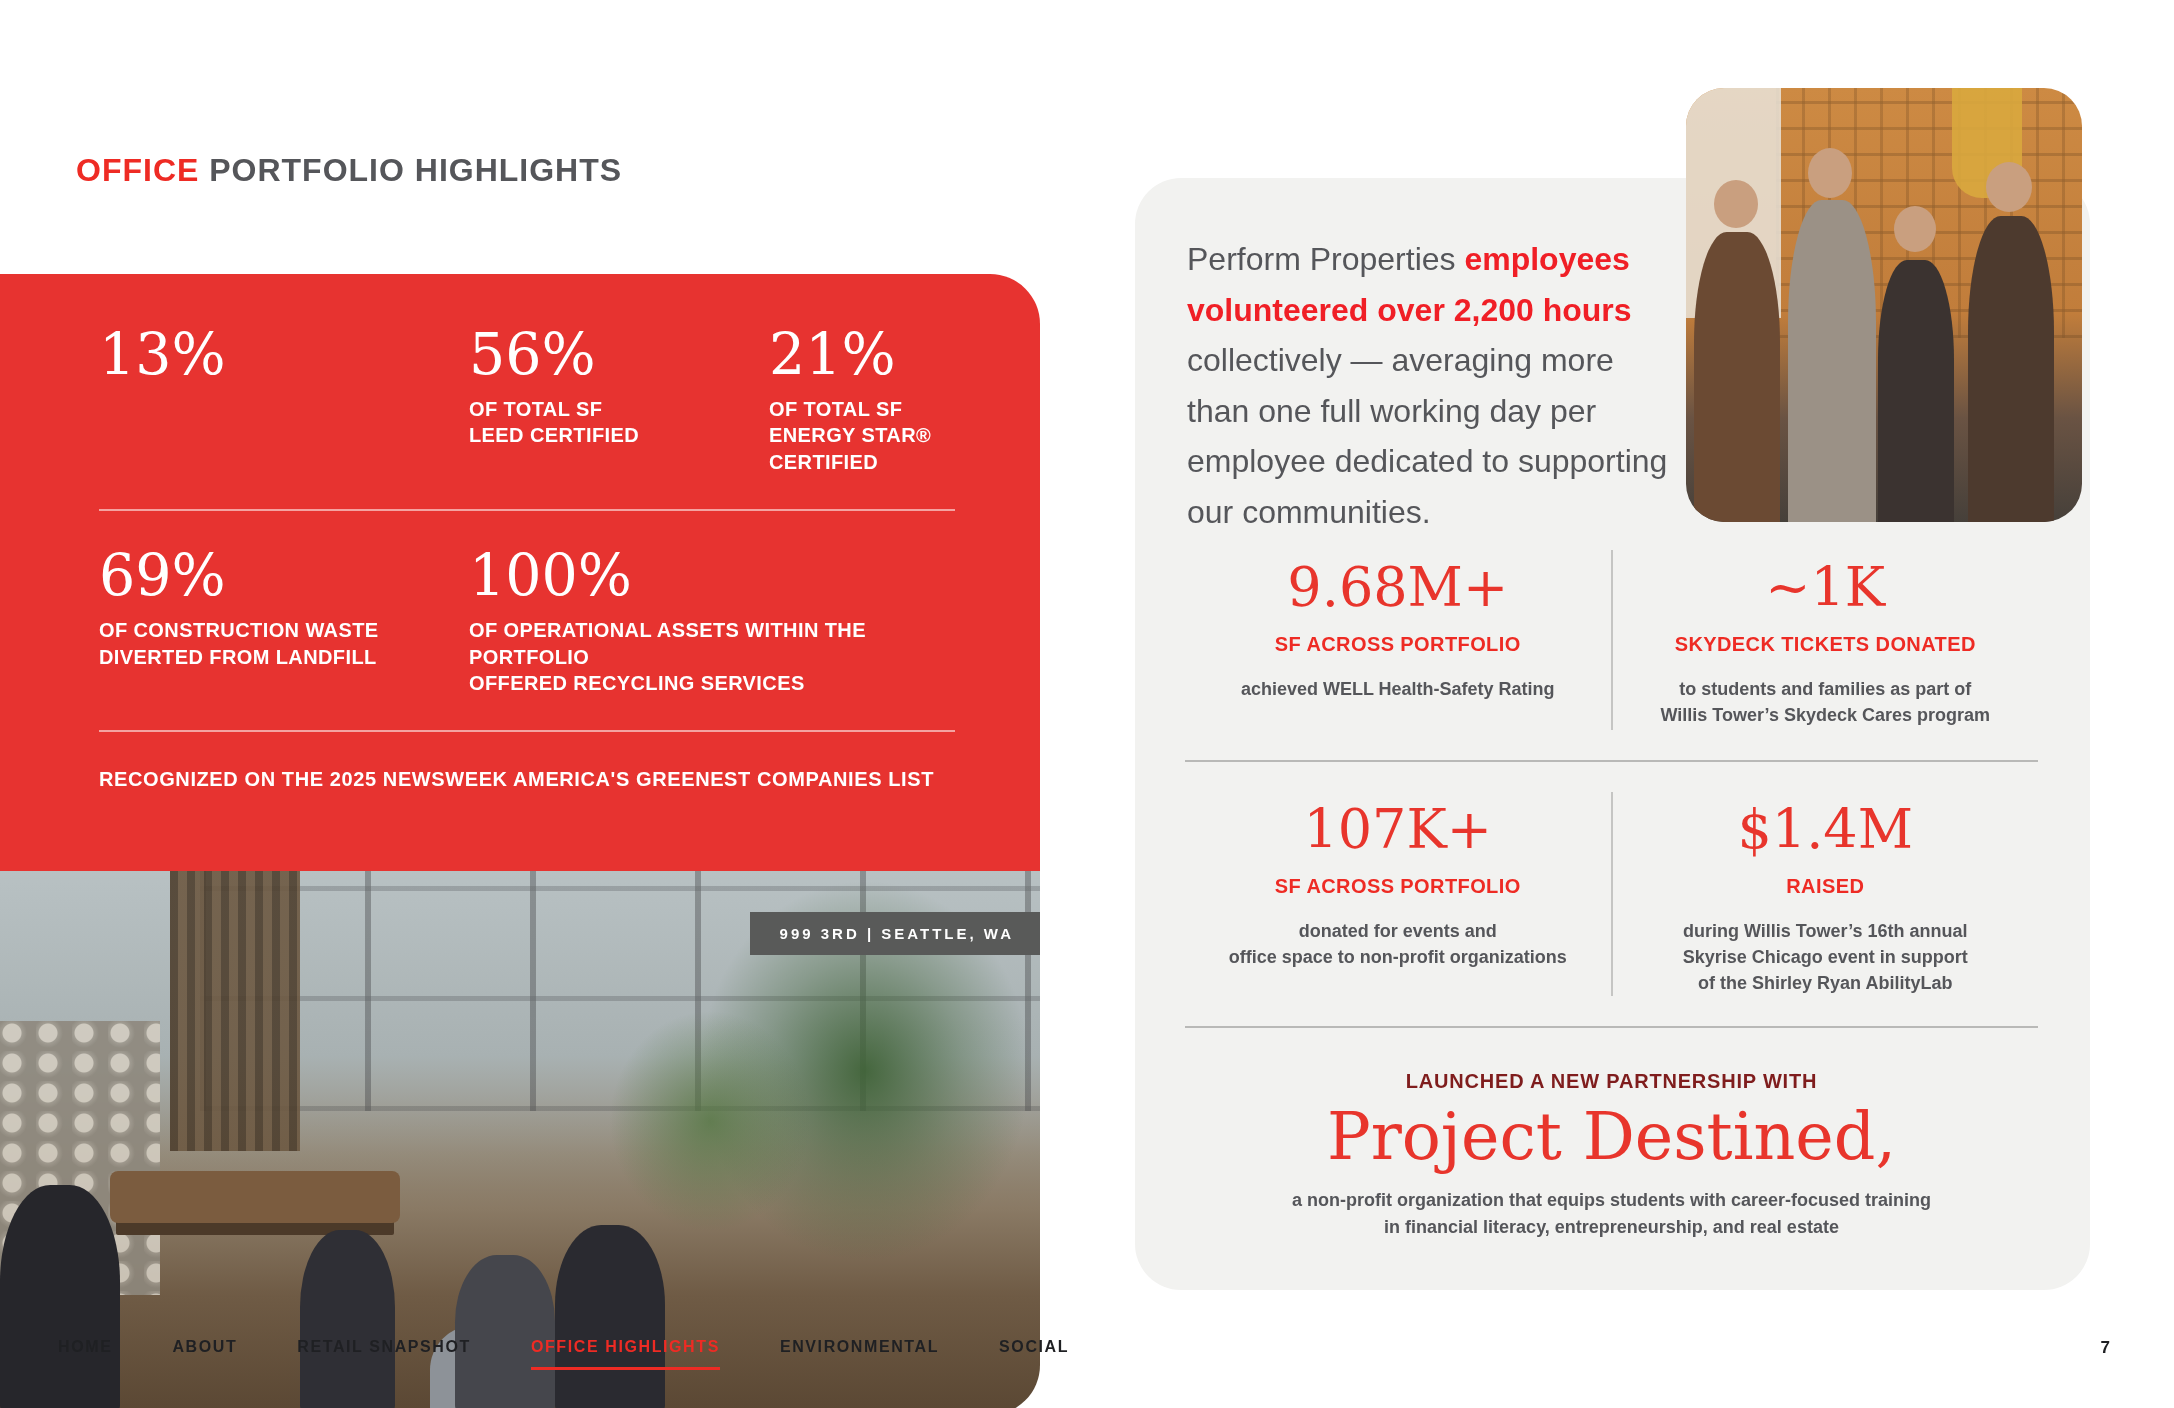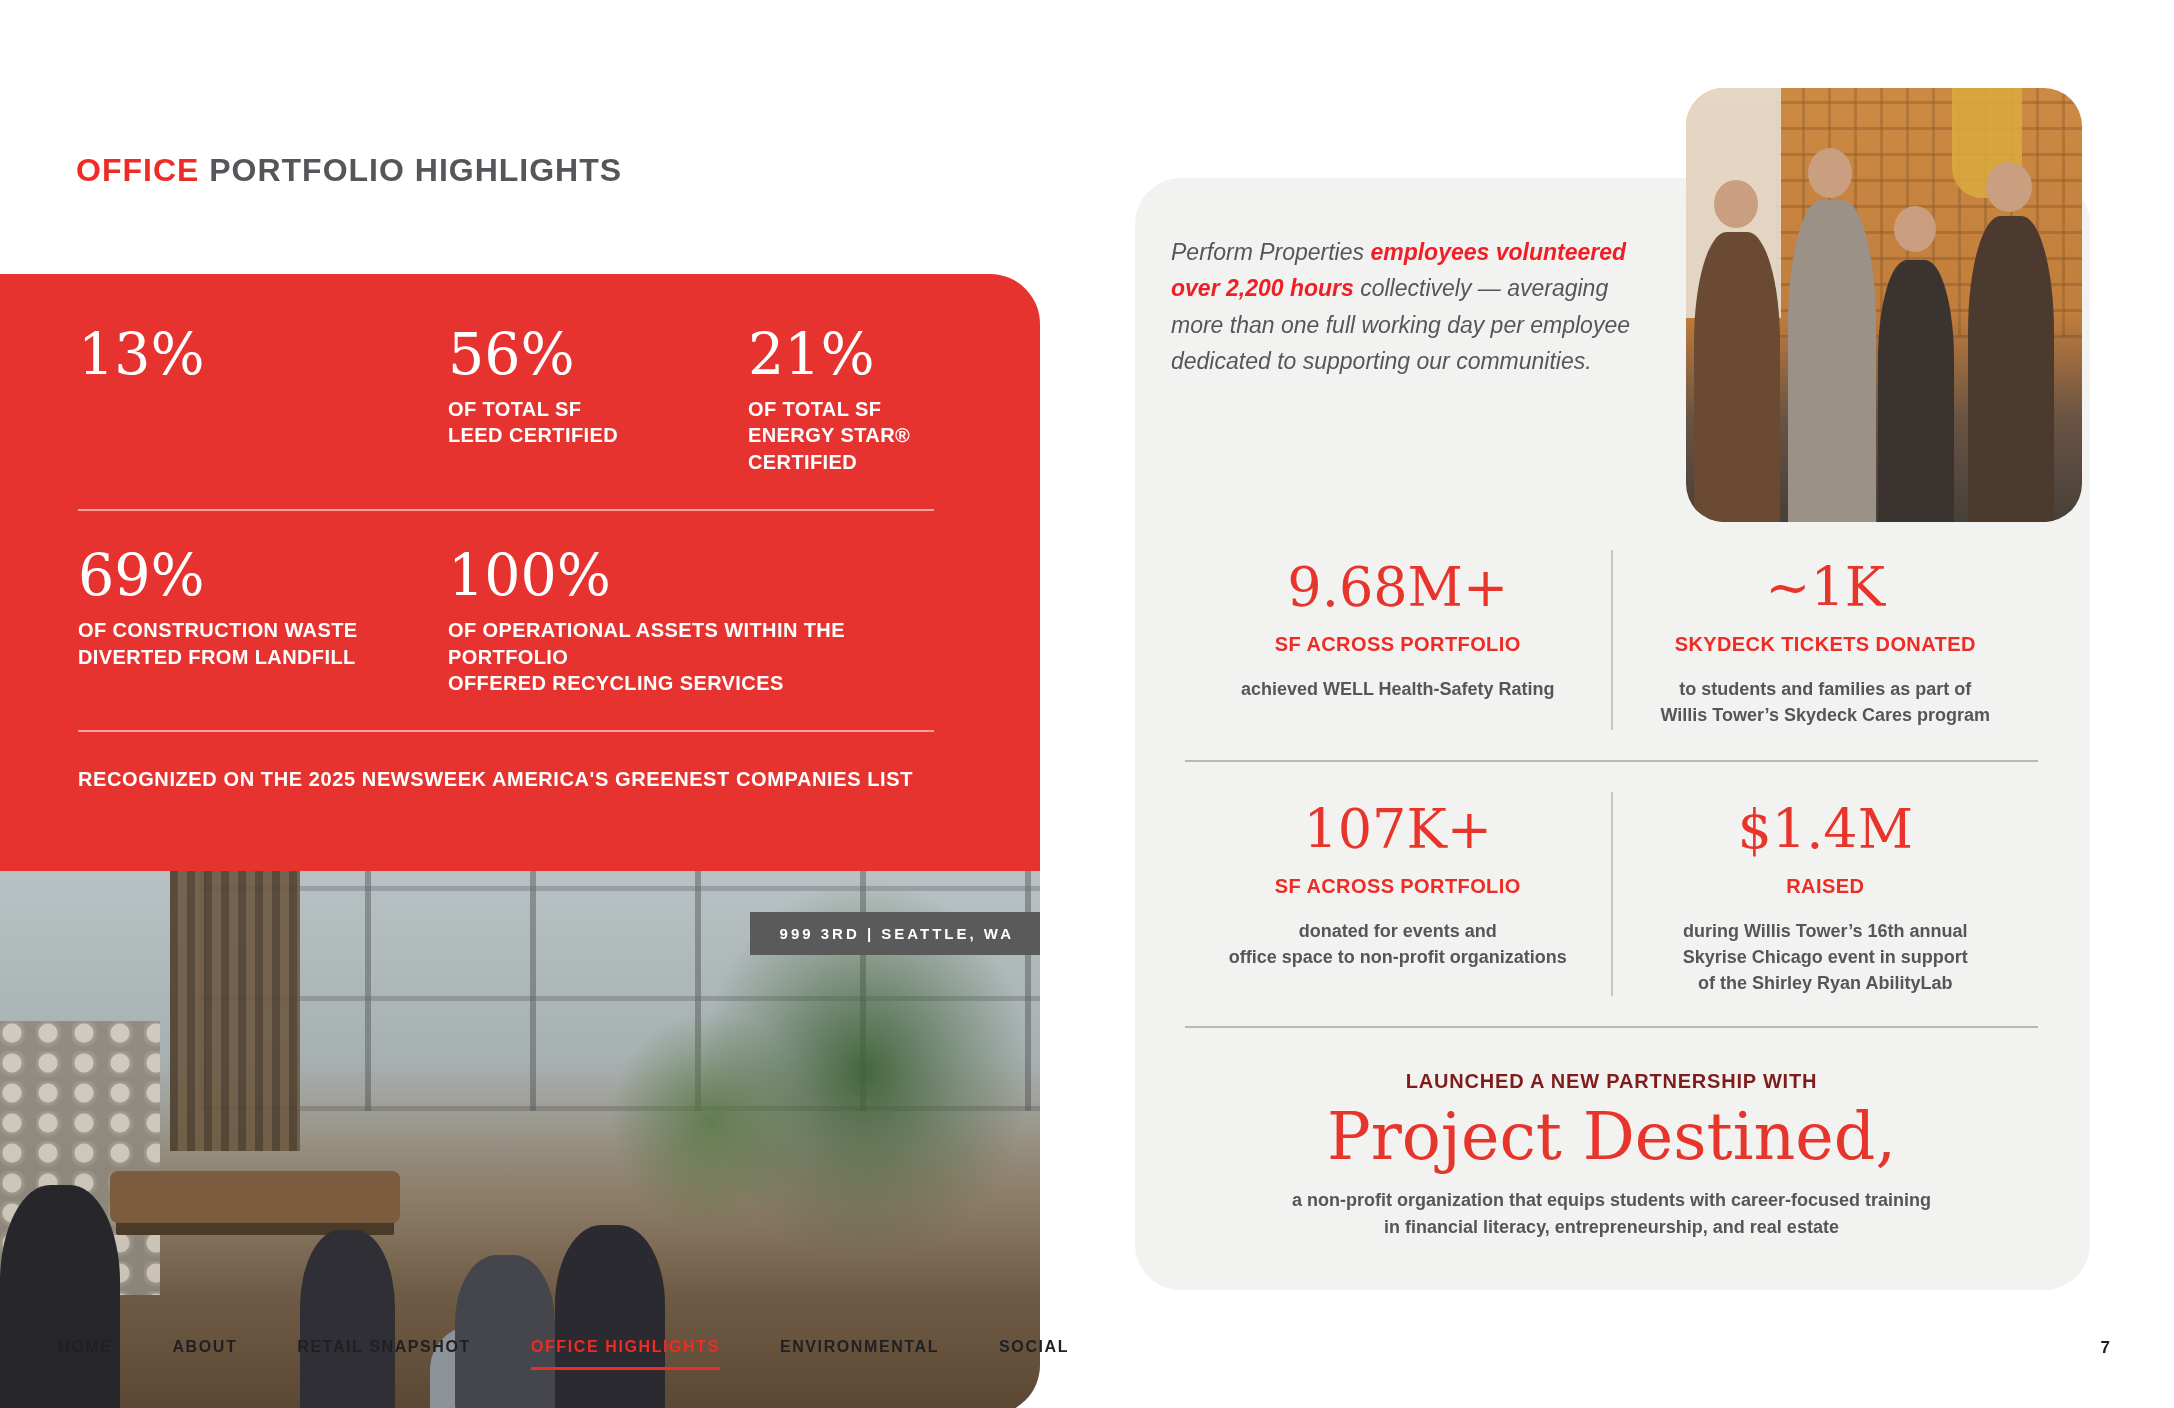--- a/index.html
+++ b/index.html
@@ -7,21 +7,21 @@
               font-family:"Liberation Sans", sans-serif; }
   .page { position:relative; width:2174px; height:1408px; background:#ffffff; }
 
   
   .title { position:absolute; left:76px; top:152px; font-size:32px; font-weight:800;
            letter-spacing:1px; color:#55565a; white-space:nowrap; }
   .title .accent { color:#ee2b24; }
 
   
   .red-panel { position:absolute; left:0; top:274px; width:1040px; height:597px;
-               background:#e73330; border-radius:0 50px 0 0; padding:52px 82px 0 78px; color:#ffffff; }
+               background:#e73330; border-radius:0 50px 0 0; padding:52px 82px 0 99px; color:#ffffff; }
   .rp-row { display:flex; align-items:flex-start; }
   .rp-col1 { width:370px; } .rp-col2 { width:300px; } .rp-col3 { flex:1; }
   .stat-value { font-family:"DejaVu Serif","Liberation Serif",serif; font-size:57px;
                 line-height:1.0; font-weight:400; margin-bottom:13px; }
   .stat-label { font-size:20px; font-weight:bold; line-height:1.32; letter-spacing:0.4px;
                 white-space:pre-line; }
   .rp-divider { border-top:2px solid rgba(255,255,255,0.55); margin:34px 0 36px 0; width:856px; }
   .rp-banner { font-size:20px; font-weight:bold; letter-spacing:0.6px; margin-top:14px; }
 
   
@@ -49,22 +49,22 @@
   .d-p2 { left:300px; width:95px; height:185px; background:#2f2f35; }
   .d-p3 { left:455px; width:100px; height:160px; background:#45464c; }
   .d-p4 { left:555px; width:110px; height:190px; background:#2a2a30; }
   .d-p5 { left:430px; width:90px; height:90px; background:#8d9298; border-radius:50% 50% 0 0; }
   .photo-caption { position:absolute; top:41px; right:0; background:#595a59; color:#ffffff;
                    font-size:15px; font-weight:bold; letter-spacing:3px; padding:13px 26px 13px 30px; }
 
   
   .gray-panel { position:absolute; left:1135px; top:178px; width:955px; height:1112px;
                 background:#f2f2f0; border-radius:46px; }
-  .intro { position:absolute; left:36px; top:56px; width:490px; font-size:23px; line-height:1.58;
-           color:#55565a;font-style:italic; }
+  .intro { position:absolute; left:52px; top:56px; width:490px; font-size:32px; line-height:1.58;
+           color:#55565a; }
   .intro .hl { color:#f01f26; font-weight:bold; }
 
   .stats { position:absolute; left:50px; right:52px; top:372px; }
   .s-row { display:flex; align-items:stretch; }
   .s-cell { flex:1; text-align:center; padding:10px 8px 0 8px; }
   .vdiv { width:2px; background:#c5c5c3; }
   .s-value { font-family:"DejaVu Serif","Liberation Serif",serif; font-size:54px; line-height:1.05;
              color:#e8352c; margin-bottom:16px; }
   .s-label { font-size:20px; font-weight:bold; letter-spacing:0.4px; color:#ee2b24; margin-bottom:20px; }
   .s-desc { font-size:18px; font-weight:bold; line-height:1.45; color:#55565a; white-space:pre-line; }

